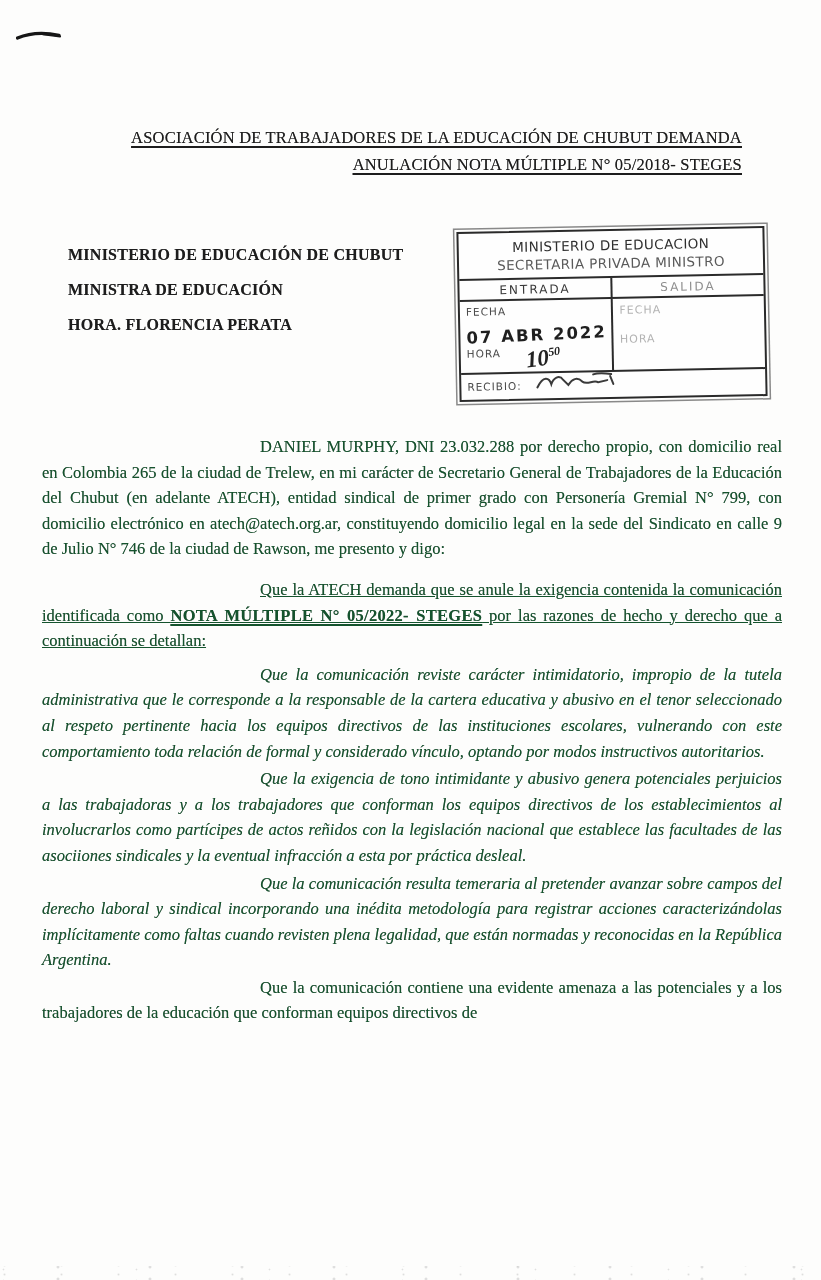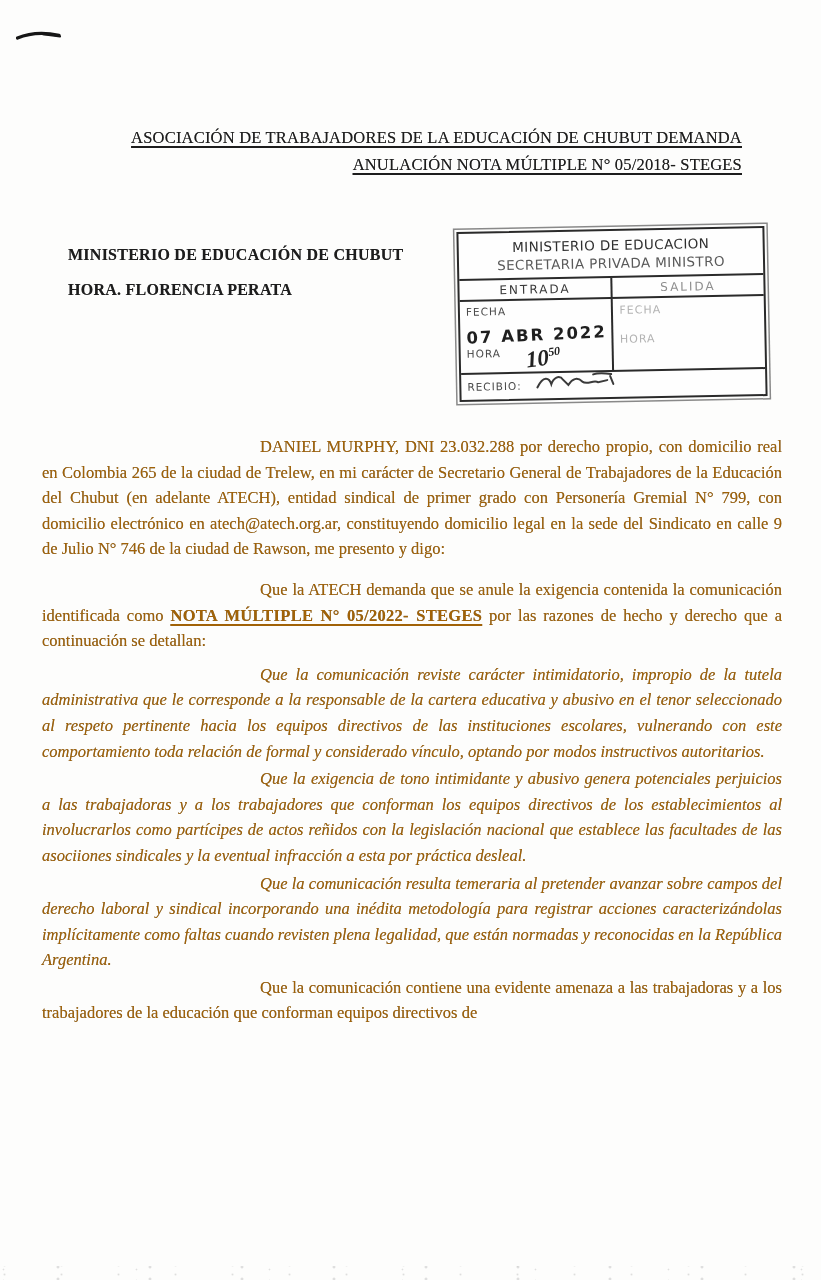--- a/index.html
+++ b/index.html
@@ -78,25 +78,25 @@
   }
   .hora-hand sup{font-size:12px;vertical-align:super;}
   .stamp-main-right .r-hora{margin-top:16px;}
   .stamp-recibio{display:flex;align-items:center;padding:4px 6px 5px 6px;}
   .recibio-scribble{margin-left:14px;margin-top:-6px;}
 
   
   .body-text{
     position:absolute;left:42px;top:434px;width:740px;
     font-size:16.5px;line-height:25.6px;text-align:justify;
-    color:#a16207;text-shadow:0 0 .35px rgba(0,0,0,.45);
+    color:#14532d;text-shadow:0 0 .35px rgba(0,0,0,.45);
   }
   .body-text p{margin:0;text-indent:218px;}
   .body-text p.gap-lg{margin-bottom:15px;}
-  .body-text p.gap-sm{margin-bottom:8px;}
+  .body-text p.gap-sm{margin-bottom:8px;text-decoration:underline;}
   .body-text p.gap-xs{margin-bottom:2px;font-style:italic;}
   .emph{
     font-weight:bold;text-decoration:underline;
     text-decoration-thickness:1.5px;text-underline-offset:3px;
     letter-spacing:.3px;
   }
 
   
   .scan-noise{
     position:absolute;left:0;right:0;bottom:0;height:14px;
@@ -118,20 +118,21 @@
     <path d="M27 7.2 L 44 9.4" fill="none" stroke="#161616" stroke-width="2.2" stroke-linecap="round"></path>
   </svg>
 
   <div class="doc-title">
     <span>ASOCIACIÓN DE TRABAJADORES DE LA EDUCACIÓN DE CHUBUT DEMANDA</span><br>
     <span>ANULACIÓN NOTA MÚLTIPLE  N° 05/2018- STEGES</span>
   </div>
 
   <div class="addressee">
     <div>MINISTERIO DE EDUCACIÓN DE CHUBUT</div>
+    <div>MINISTRA DE EDUCACIÓN</div>
     <div>HORA.  FLORENCIA PERATA</div>
   </div>
 
   <div class="stamp">
     <div class="stamp-header">
       <div>MINISTERIO DE EDUCACION</div>
       <div class="faded">SECRETARIA PRIVADA MINISTRO</div>
     </div>
     <div class="stamp-cols">
       <div class="stamp-col-head left">ENTRADA</div>
@@ -160,17 +161,17 @@
       </svg>
     </div>
   </div>
 
   <div class="body-text">
     <p class="gap-lg">DANIEL MURPHY, DNI 23.032.288 por derecho propio, con domicilio real en Colombia 265 de la ciudad de Trelew, en mi carácter de Secretario General de Trabajadores de la Educación del Chubut (en adelante ATECH), entidad sindical de primer grado con Personería Gremial N° 799, con domicilio electrónico en atech@atech.org.ar, constituyendo domicilio legal en la sede del Sindicato en calle 9 de Julio N° 746 de la ciudad de Rawson, me presento y digo:</p>
     <p class="gap-sm"><span>Que la ATECH demanda que se anule la exigencia contenida la comunicación identificada como </span><span class="emph">NOTA MÚLTIPLE  N° 05/2022- STEGES</span><span> por las razones de hecho y derecho que a continuación se detallan:</span></p>
     <p class="gap-xs">Que la comunicación reviste carácter intimidatorio, impropio de la tutela administrativa que le corresponde a la responsable de la cartera educativa y abusivo en el tenor seleccionado al respeto pertinente hacia los equipos directivos de las instituciones escolares, vulnerando con este comportamiento toda relación de formal y considerado vínculo, optando por modos instructivos autoritarios.</p>
     <p class="gap-xs">Que la exigencia de tono intimidante y abusivo genera potenciales perjuicios a las trabajadoras y a los trabajadores que conforman los equipos directivos de los establecimientos al involucrarlos como partícipes de actos reñidos con la legislación nacional que establece las facultades de las asociiones sindicales y la eventual infracción a esta por práctica desleal.</p>
     <p class="gap-xs">Que la comunicación resulta temeraria al pretender avanzar sobre campos del derecho laboral y sindical incorporando una inédita metodología para registrar acciones caracterizándolas implícitamente como faltas cuando revisten plena legalidad, que están normadas y reconocidas en la República Argentina.</p>
-    <p>Que la comunicación contiene una evidente amenaza a las trabajadoras y a los trabajadores de la educación que conforman equipos directivos de</p>
+    <p>Que la comunicación contiene una evidente amenaza a las potenciales y a los trabajadores de la educación que conforman equipos directivos de</p>
   </div>
 
   <div class="scan-noise"></div>
 </div>
 
 </body></html>

